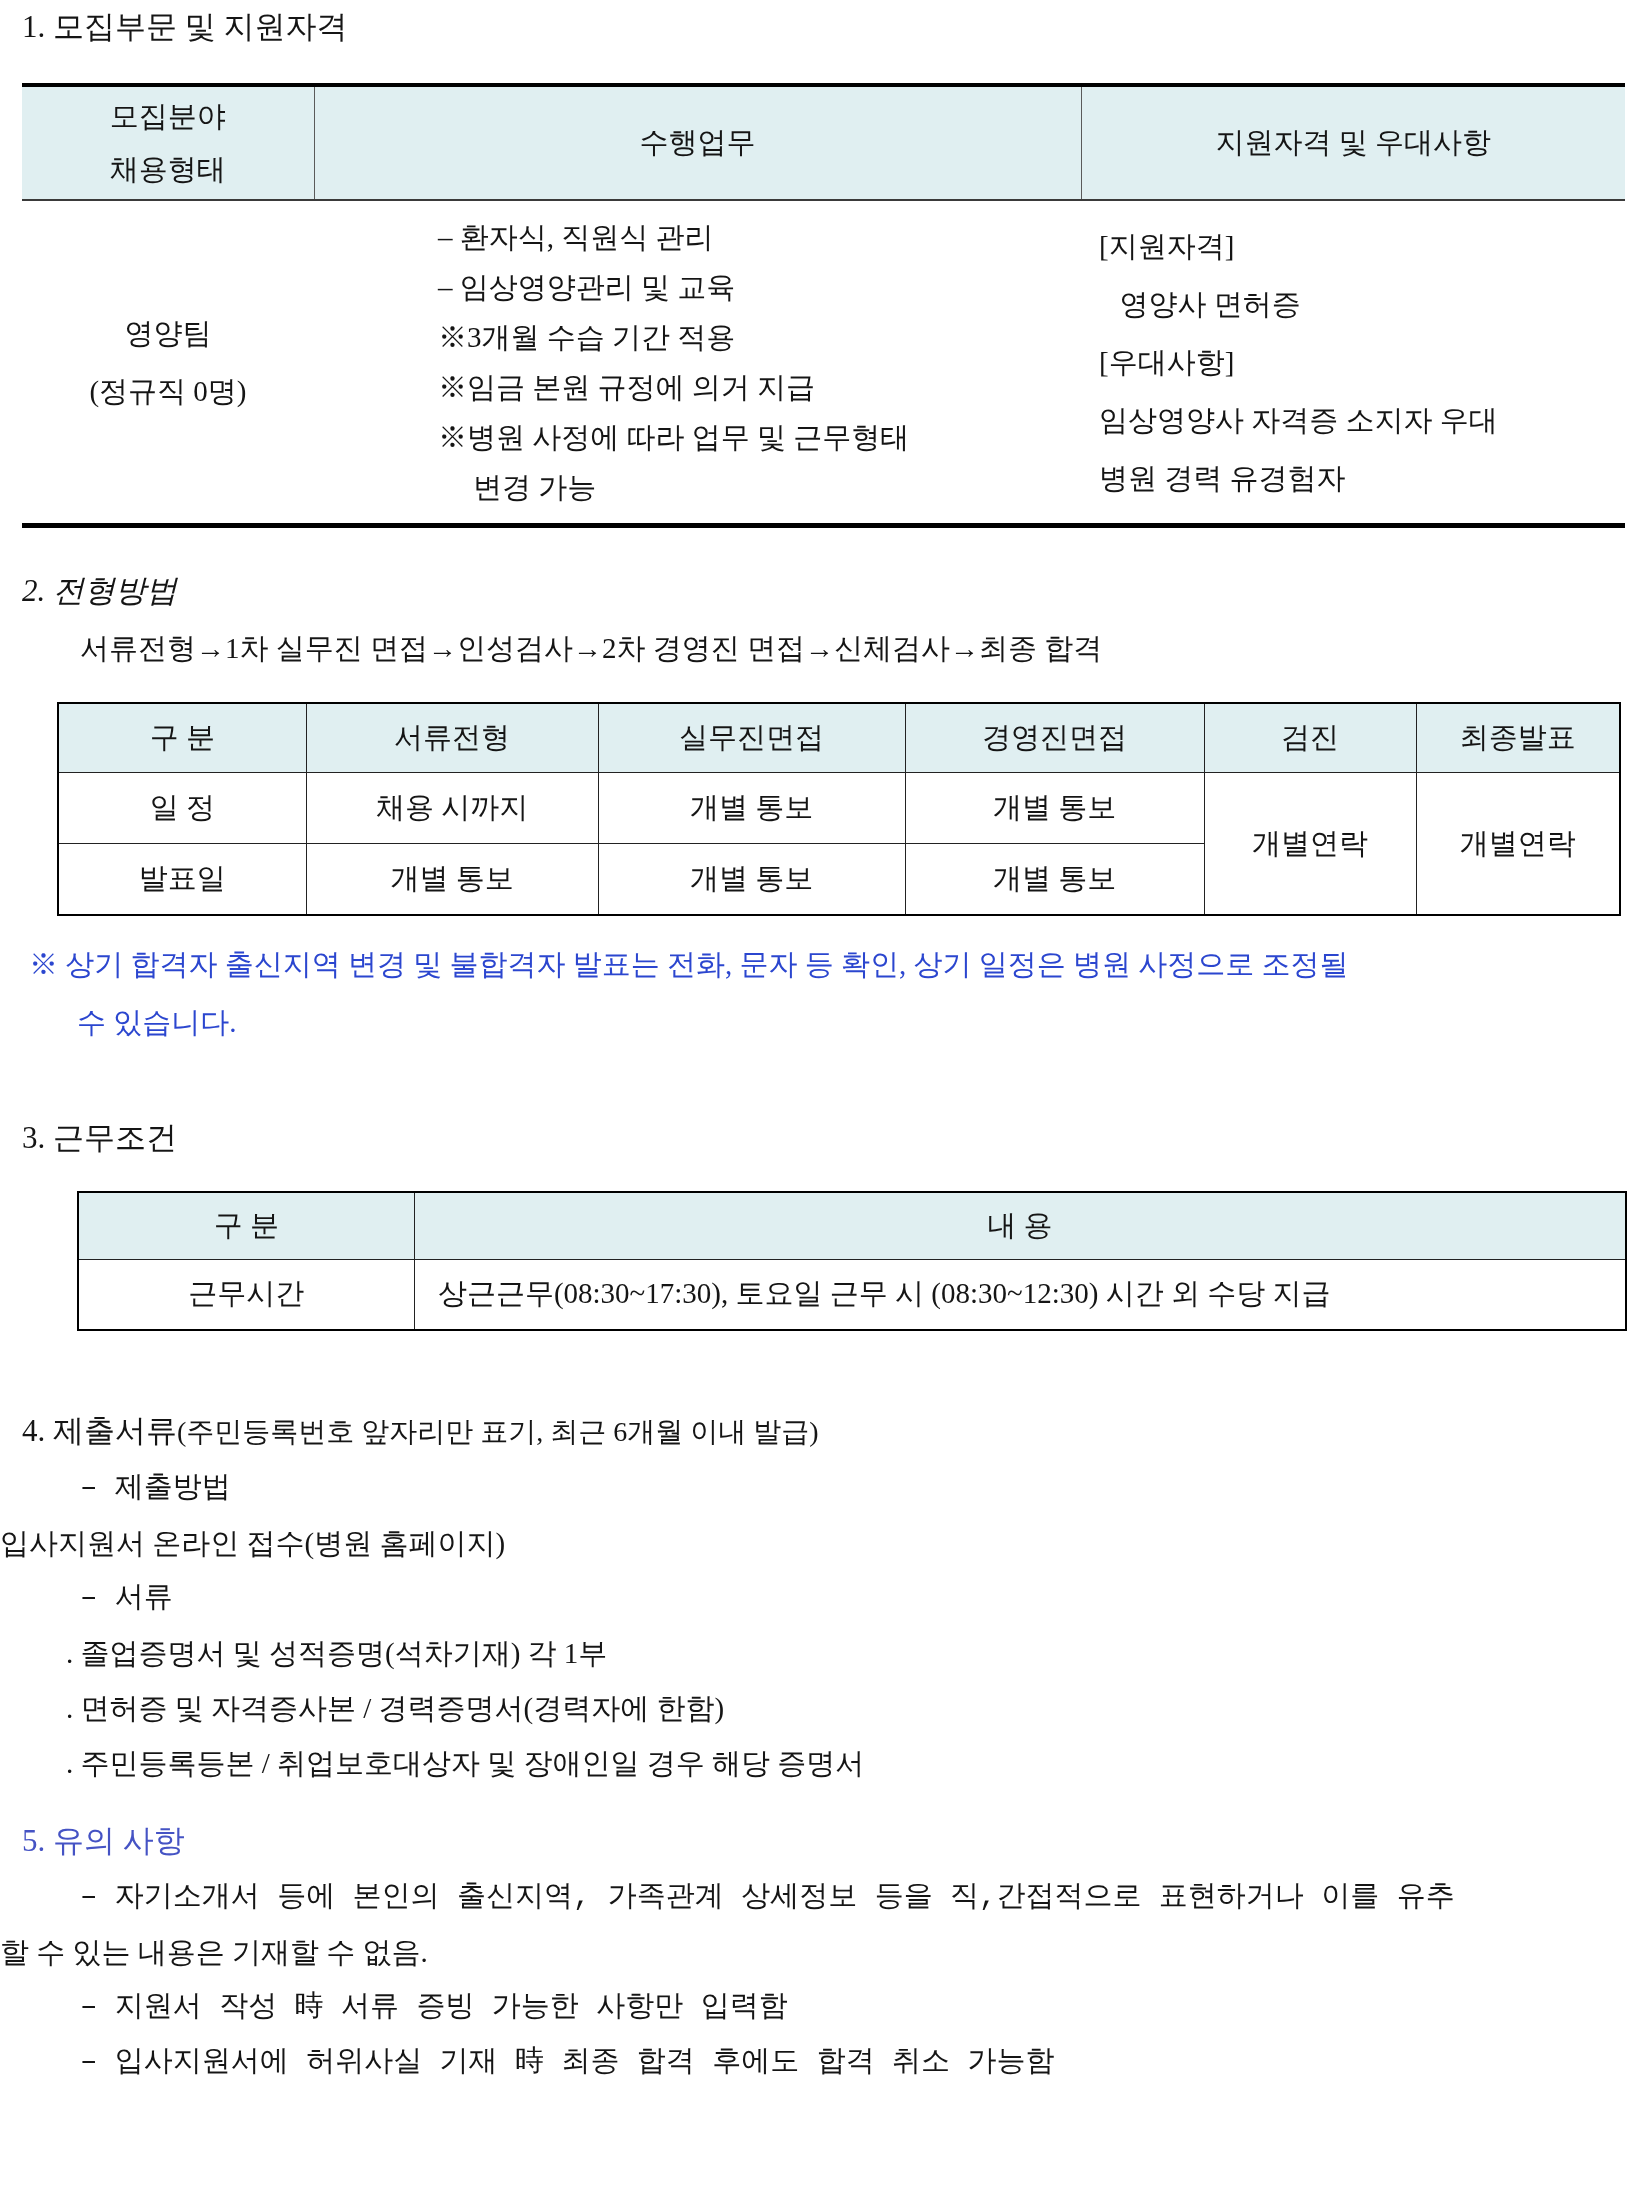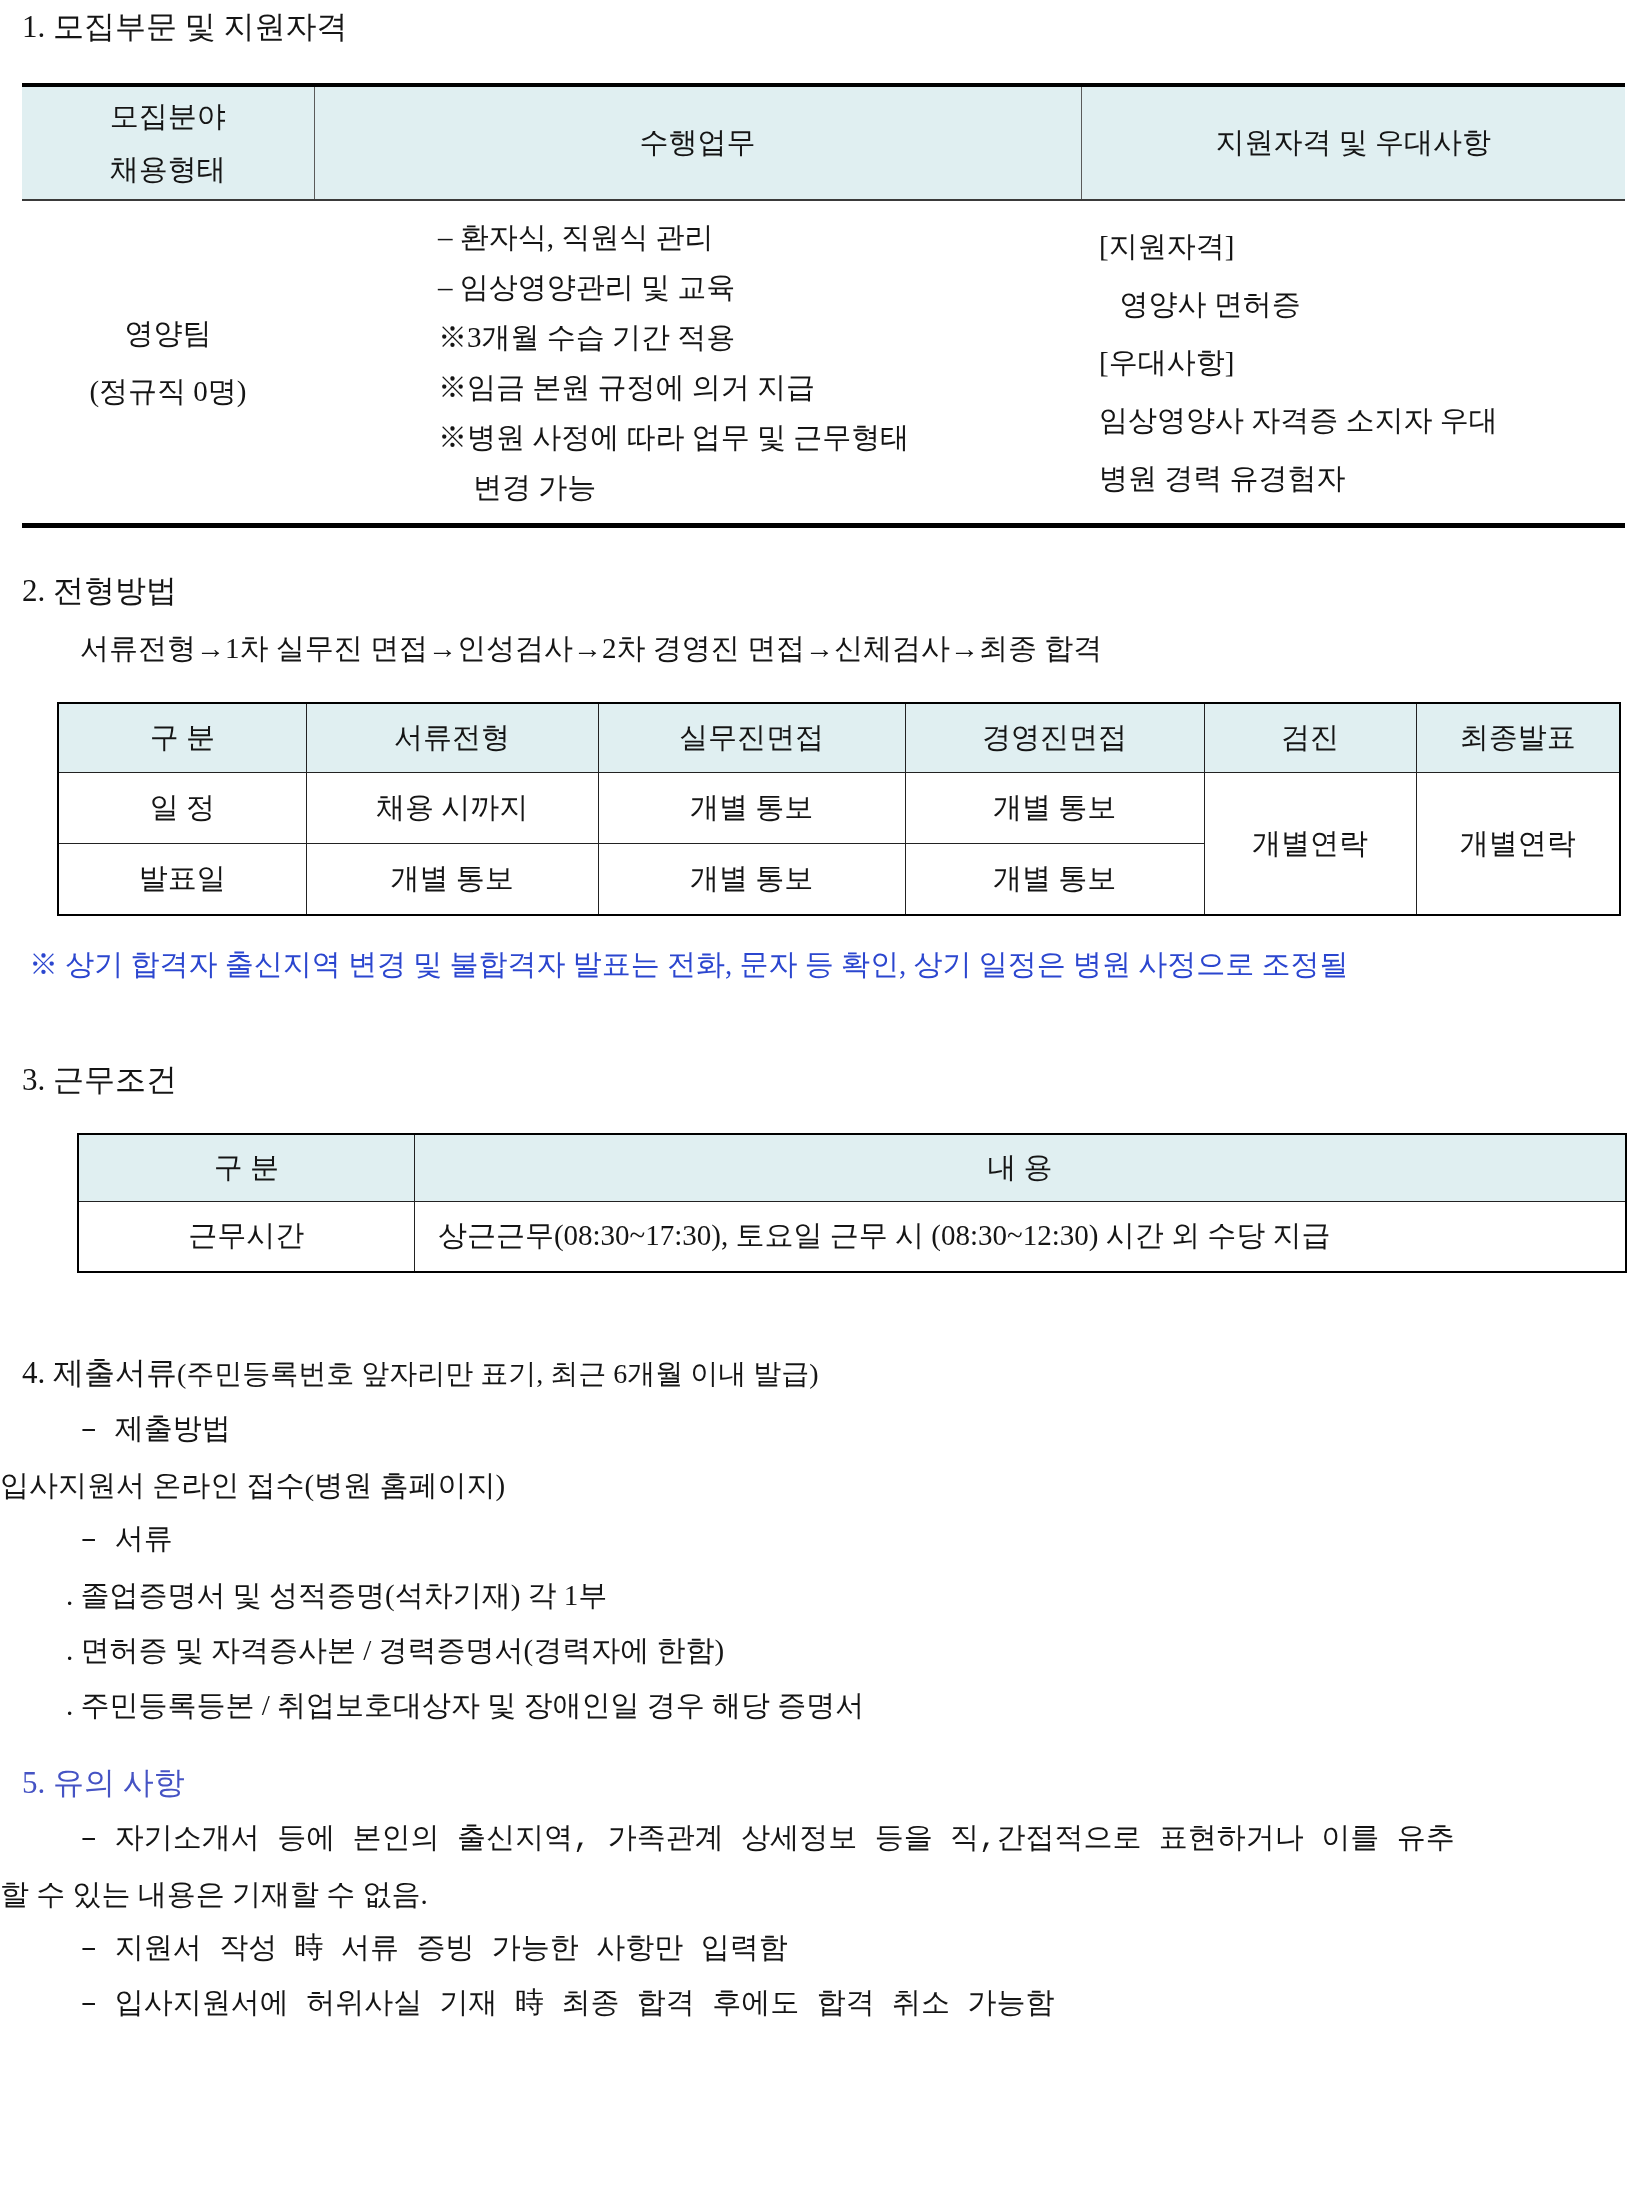--- a/index.html
+++ b/index.html
@@ -26,21 +26,21 @@
   #t1 th.vline{border-right:1.5px solid #5a5a5a;}
   #t1 .h2line div{line-height:53px;}
   #t1 td{vertical-align:middle;}
   .team-cell{text-align:center;line-height:58px;}
   .duties-cell{padding:10.2px 0 11.7px 124px;line-height:50px;}
   .duty-indent{margin-left:35px;}
   .quals-cell{padding-left:18px;line-height:58px;}
   .qual-indent{padding-left:20.4px;}
 
   
-  #s2-title{margin-top:45px;}
+  #s2-title{margin-top:45px;font-style:italic;}
   #flow{margin:20.4px 0 0 80px;}
   #t2{width:1563px;margin:33px 0 0 57px;border:2.9px solid var(--border_dark);}
   #t2 th{background:var(--header_bg);height:66px;font-weight:normal;border:1.5px solid #222;}
   #t2 td{height:68px;text-align:center;border:1.5px solid #222;}
   #note{margin:19px 0 0 29px;color:var(--note_blue);line-height:58px;}
   #note .cont{padding-left:48px;}
 
   
   #s3-title{margin-top:69px;}
   #t3{width:1548px;margin:35px 0 0 77px;border:2.9px solid var(--border_dark);}
@@ -137,20 +137,21 @@
     <td>발표일</td>
     <td>개별 통보</td>
     <td>개별 통보</td>
     <td>개별 통보</td>
   </tr>
 </tbody>
   </table>
 
 <div id="note">
   <div>※ 상기 합격자 출신지역 변경 및 불합격자 발표는 전화, 문자 등 확인, 상기 일정은 병원 사정으로 조정될</div>
+  <div class="cont">수 있습니다.</div>
 </div>
 
 <h1 id="s3-title" class="sec-title">3. 근무조건</h1>
 
 <table id="t3">
   <colgroup>
       <col style="width:336px">
       <col style="width:1212px">
     </colgroup>
   <tbody>

